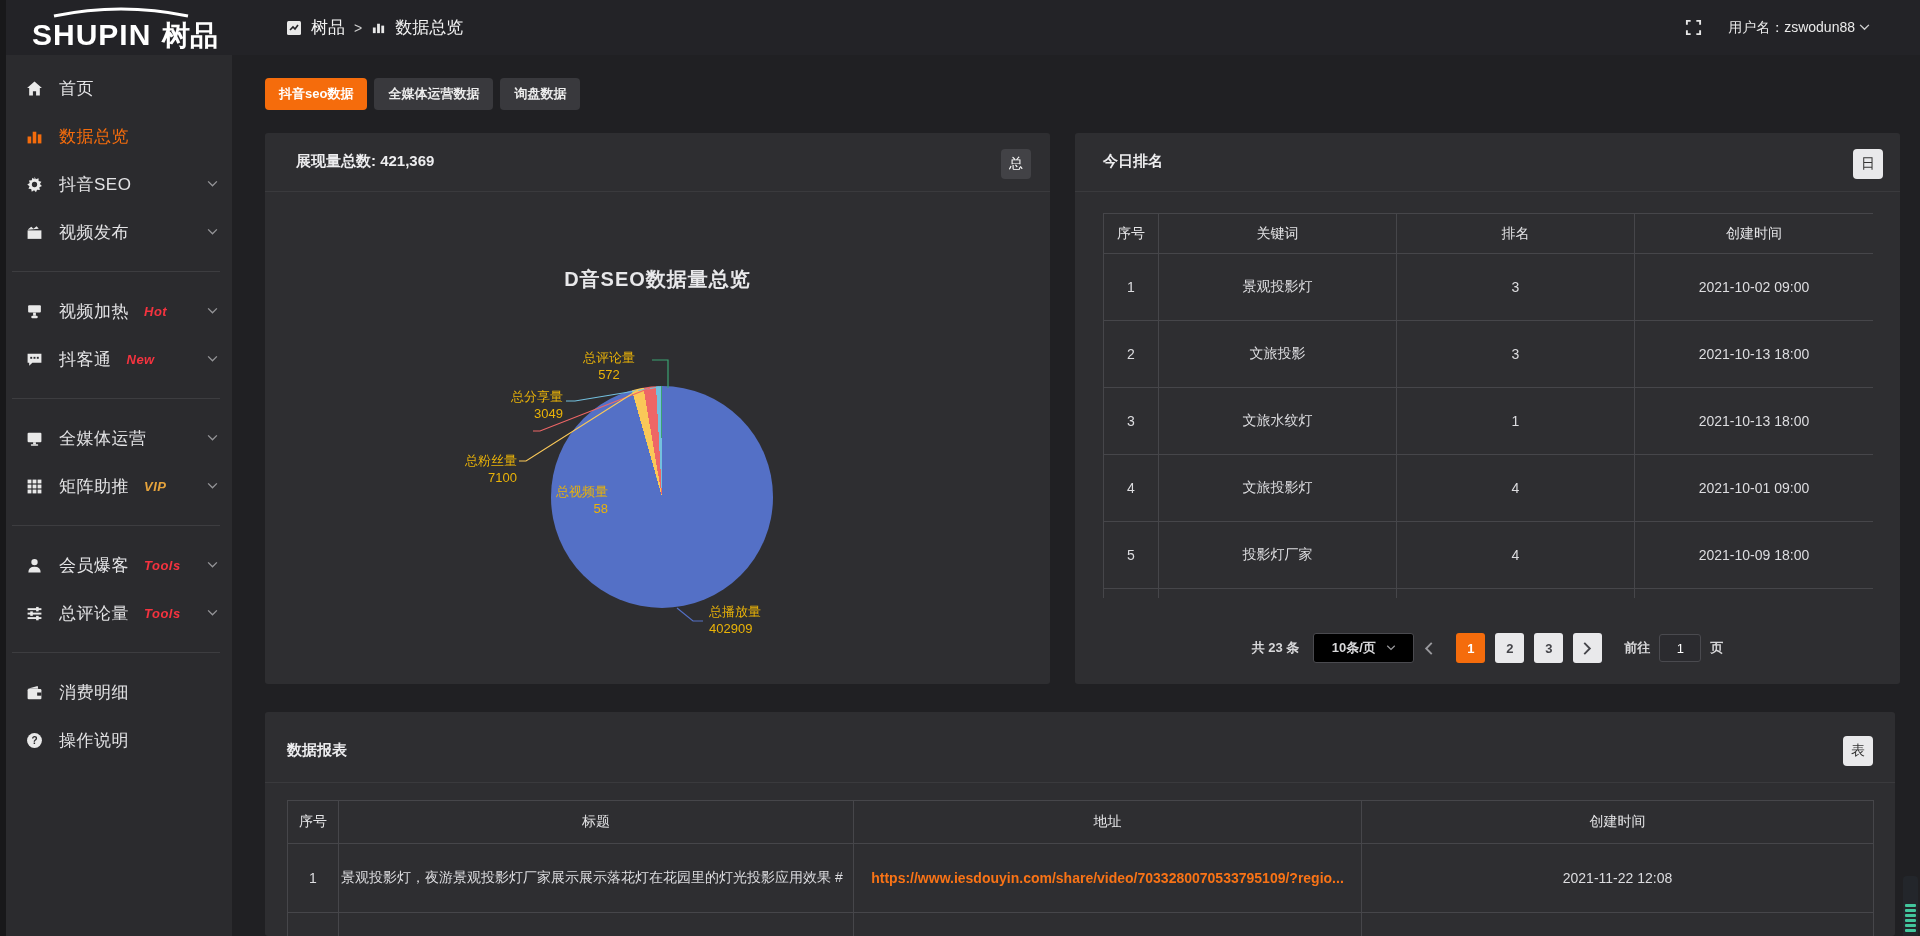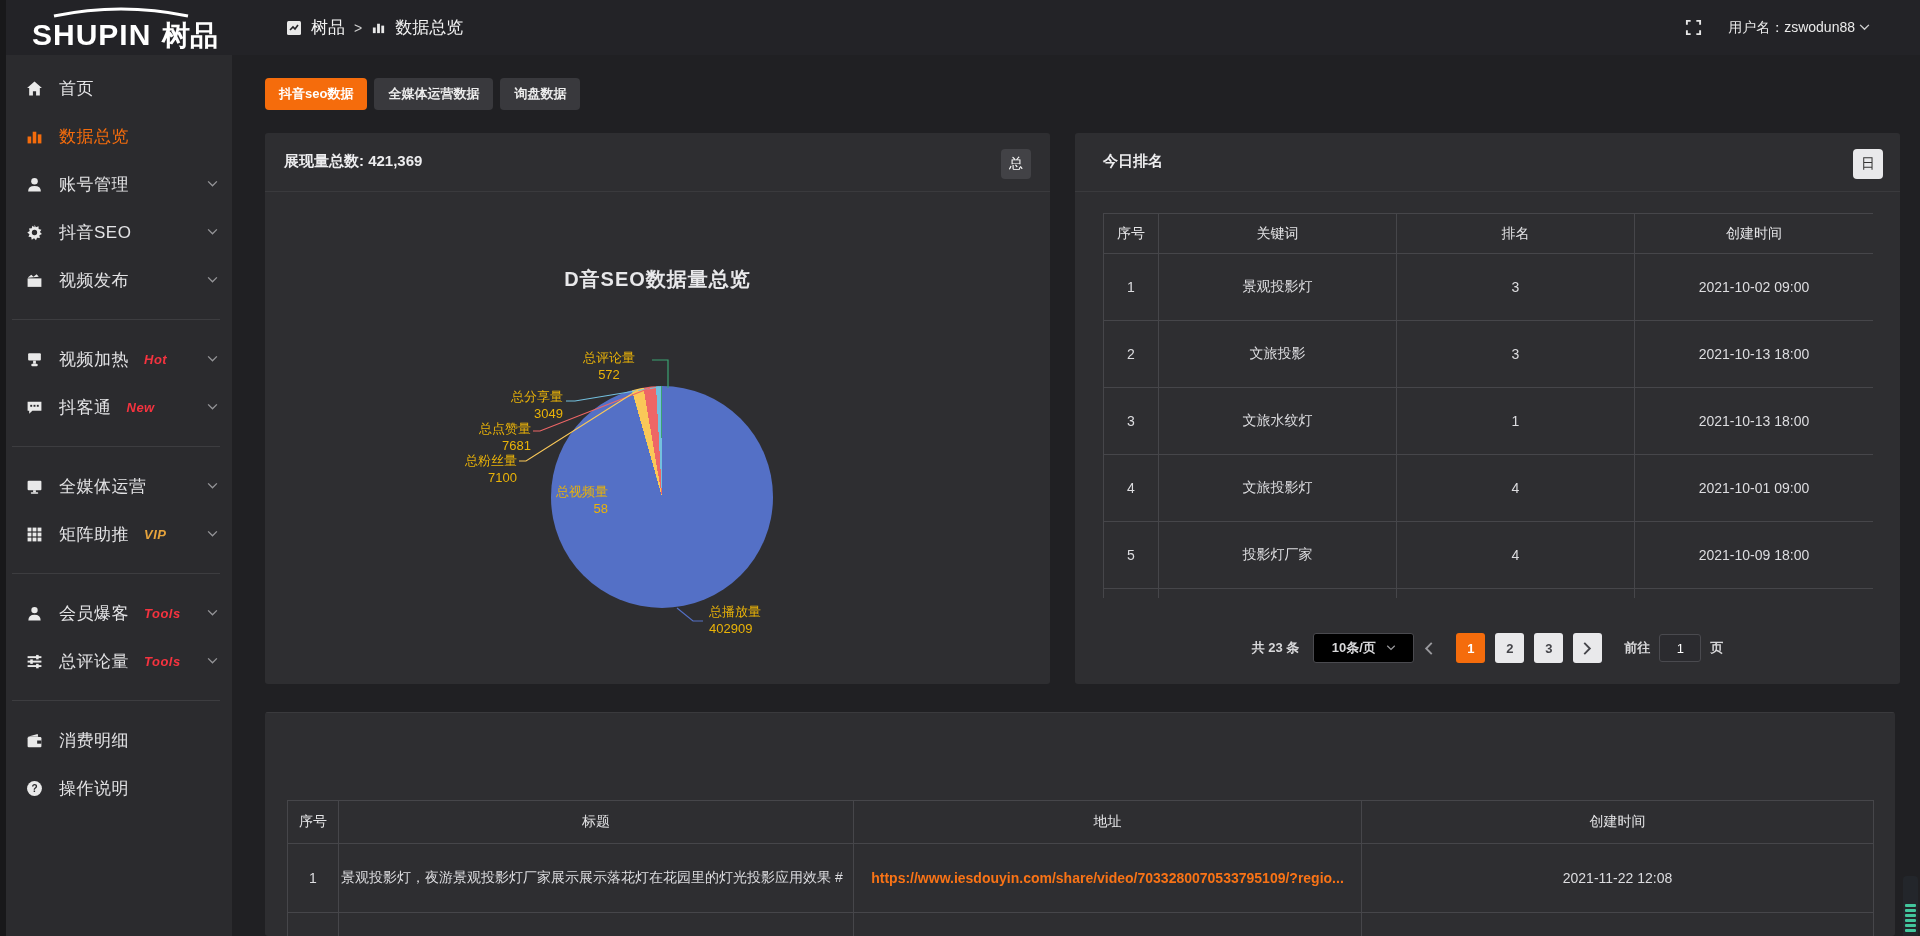--- a/index.html
+++ b/index.html
@@ -32,21 +32,21 @@
   
   .main { position:absolute; left:232px; top:55px; width:1688px; height:881px; background:#202023; }
 
   .tabs { position:absolute; left:33px; top:23px; display:flex; gap:7px; }
   .tab { height:32px; padding:0 14px; display:flex; align-items:center; border-radius:4px;
          background:#39393d; color:#ececec; font-size:13px; font-weight:bold; cursor:pointer; }
   .tab.active { background:#f56c0c; color:#fff; }
 
   .panel { position:absolute; background:#2e2e31; border-radius:3px; overflow:hidden; }
   .panel-head { position:relative; height:58px; }
-  .panel-title { position:absolute; left:19px; top:19px; font-size:15px; font-weight:bold; color:#ededef; }
+  .panel-title { position:absolute; left:31px; top:19px; font-size:15px; font-weight:bold; color:#ededef; }
   .chip { position:absolute; width:30px; height:30px; border-radius:4px; display:flex; align-items:center;
           justify-content:center; font-size:14px; cursor:pointer; }
   .chip.dark  { background:#424246; color:#fff; }
   .chip.light { background:#e9e9eb; color:#333; }
   .panel-sep { height:1px; background:#3a3a3d; }
 
   
   #panel-chart { left:33px; top:78px; width:785px; height:551px; }
   .chart-area { position:relative; width:785px; height:492px; }
   .chart-title { position:absolute; left:0; top:74px; width:100%; text-align:center; font-size:20px; font-weight:bold; color:#e8e8ea; letter-spacing:1px; }
@@ -159,34 +159,20 @@
     <span class="sicon">
       <svg width="17" height="17" viewBox="0 0 16 16" class="icon">
           <rect x="1.5" y="8" width="3.4" height="6.5" fill="#f56c0c"></rect>
           <rect x="6.3" y="3.5" width="3.4" height="11" fill="#f56c0c"></rect>
           <rect x="11.1" y="6" width="3.4" height="8.5" fill="#f56c0c"></rect>
         </svg>
     </span>
     <span class="slabel">数据总览</span>
   </div>
 
-  <div class="side-item">
-    <span class="sicon">
-      <svg width="17" height="17" viewBox="0 0 16 16" class="icon">
-          <circle cx="8" cy="5" r="3.1" fill="#e9e9e9"></circle>
-          <path d="M2 14.5 Q2 9.5 8 9.5 Q14 9.5 14 14.5 Z" fill="#e9e9e9"></path>
-        </svg>
-    </span>
-    <span class="slabel">账号管理</span>
-    <span class="chev">
-        <svg width="11" height="7" viewBox="0 0 12 8" class="icon">
-          <path d="M1 1 L6 6 L11 1" fill="none" stroke="#b9b9bc" stroke-width="1.5"></path>
-        </svg>
-      </span>
-  </div>
 
   <div class="side-item">
     <span class="sicon">
       <svg width="17" height="17" viewBox="0 0 16 16" class="icon">
           <path d="M8 0.8 L9.3 3 L11.8 2.2 L11.9 4.8 L14.5 5.3 L13.1 7.5 L15 9.4 L12.6 10.5 L13 13.1 L10.4 12.9 L9.4 15.3 L7.6 13.4 L5.4 14.8 L4.9 12.2 L2.3 12 L3.3 9.6 L1.2 8 L3.5 6.7 L2.8 4.2 L5.4 4.1 L6 1.6 L8 3 Z" fill="#e9e9e9"></path>
           <circle cx="8" cy="8" r="2.5" fill="#2b2b2e"></circle>
         </svg>
     </span>
     <span class="slabel">抖音SEO</span>
     <span class="chev">
@@ -379,24 +365,20 @@
         <polyline points="412,416 428,429 438,429" fill="none" stroke-width="1.2" stroke="#5470c6"></polyline>
       </svg>
 
       <div class="plabel" id="lbl-comment">
         <div>总评论量</div>
           <div>572</div>
       </div>
       <div class="plabel" id="lbl-share">
         <div>总分享量</div>
           <div>3049</div>
-      </div>
-      <div class="plabel" id="lbl-like">
-        <div>总点赞量</div>
-          <div>7681</div>
       </div>
       <div class="plabel" id="lbl-fans">
         <div>总粉丝量</div>
           <div>7100</div>
       </div>
       <div class="plabel" id="lbl-video">
         <div>总视频量</div>
           <div>58</div>
       </div>
       <div class="plabel" id="lbl-play">
@@ -492,20 +474,24 @@
       </div>
       <div class="pg-goto">
         <span>前往</span>
         <input class="pg-input" value="1" style="">
         <span>页</span>
       </div>
     </div>
   </div>
 
   <div class="panel" id="panel-report">
+    <div class="panel-head" style="height:70px;">
+      <div class="panel-title" style="left:22px; top:29px;">数据报表</div>
+      <div class="chip light" style="right:22px; top:24px;">表</div>
+    </div>
     <div class="panel-sep"></div>
 
     <div class="rp-table-wrap">
       <table class="rp-table">
         <colgroup>
             <col class="c0">
             <col class="c1">
             <col class="c2">
             <col class="c3">
           </colgroup>

